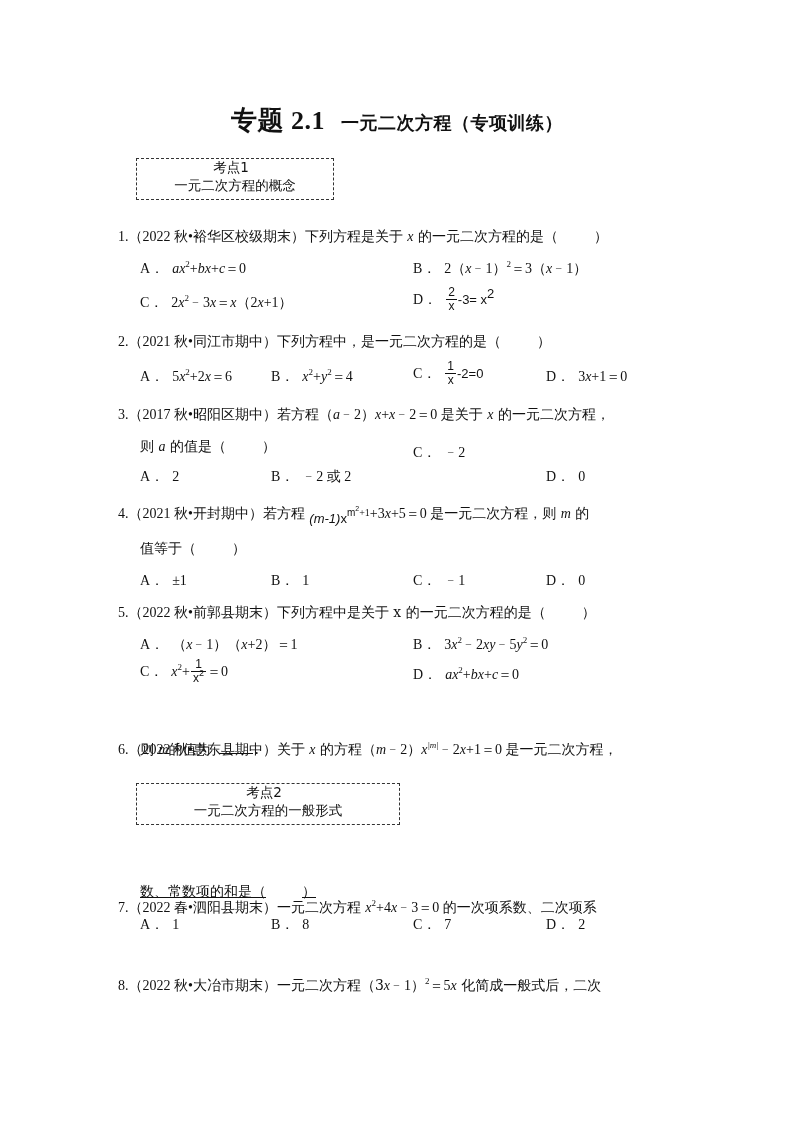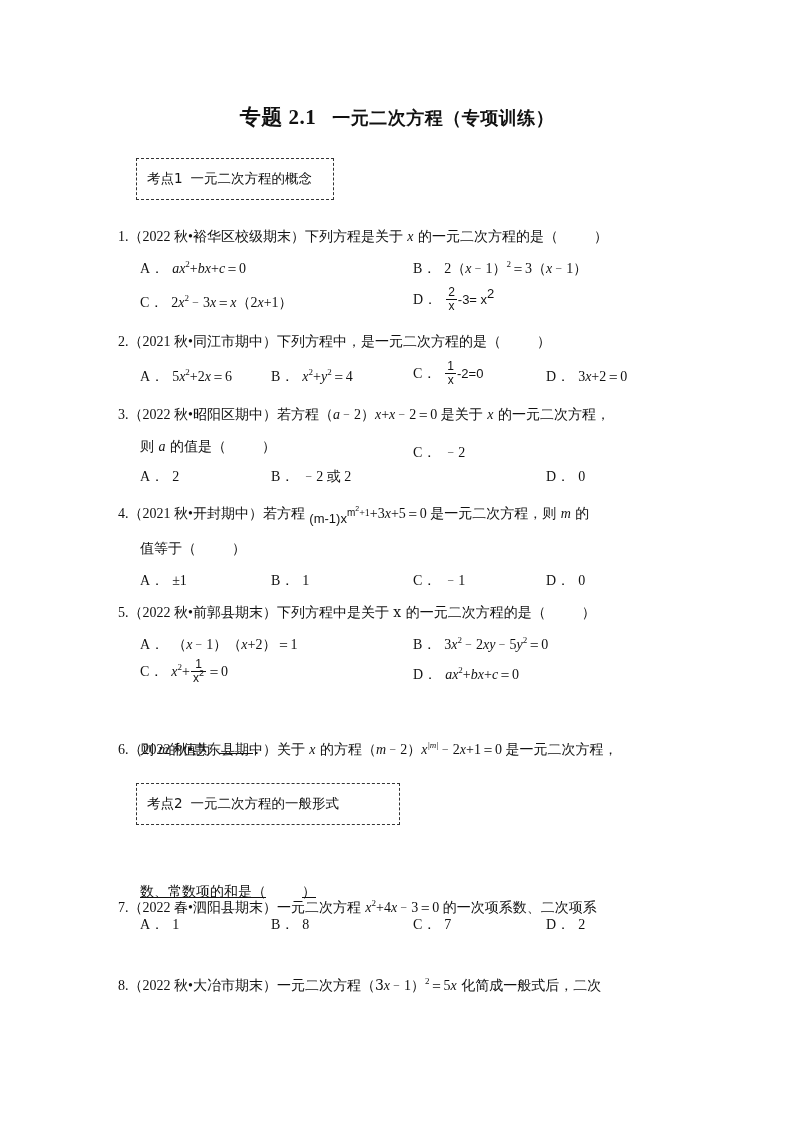--- a/index.html
+++ b/index.html
@@ -1,24 +1,24 @@
 <!DOCTYPE html>
 <html><head>
 <meta charset="utf-8">
 <style>
   html, body { margin: 0; padding: 0; background: #ffffff; }
   body { width: 794px; height: 1123px; position: relative; overflow: hidden;
          font-family: "DejaVu Serif", "Liberation Serif", serif; color: #111; }
   .page { position: absolute; left: 0; top: 0; width: 794px; height: 1123px; }
   .title { position: absolute; left: 0; width: 794px; top: 103px; text-align: center;
            font-family: "DejaVu Serif", serif; font-weight: bold; font-size: 18px; letter-spacing: 0.5px; }
-  .title .num { font-family: "Liberation Serif", serif; font-size: 21px; margin-right: 16px; }
+  .title .num { font-family: "Liberation Serif", serif; font-size: 26px; margin-right: 16px; }
   .section { position: absolute; border: 1.5px dashed #333; padding: 0 10px;
              font-family: "DejaVu Sans", "Liberation Sans", sans-serif; font-size: 13.5px;
-             display: flex; align-items: center; box-sizing: border-box; }
+             display: flex; align-items: center; box-sizing: border-box; flex-direction: column; }
   .section .k { margin-right: 8px; }
   .line { position: absolute; left: 118px; font-size: 14px; white-space: nowrap; line-height: 20px; text-align: right; }
   .line .qn { font-family: "Liberation Serif", serif; }
   .src { font-family: "Liberation Serif", serif; }
   .opt { position: absolute; font-size: 14px; white-space: nowrap; line-height: 20px; }
   .opt .lab { font-family: "Liberation Serif", serif; margin-right: 8px; }
   i, .it { font-family: "Liberation Serif", serif; font-style: italic; }
   .rm { font-family: "Liberation Serif", serif; }
   sup { font-size: 9px; vertical-align: 6px; line-height: 0; }
   .frac { display: inline-block; vertical-align: middle; text-align: center; font-family: "Liberation Sans", sans-serif; font-size: 12px; line-height: 13px; margin: 0 1px; }
@@ -66,37 +66,37 @@
   <div class="opt" style="left:140px; top:366px;">
     <span class="lab">A．</span><span class="rm">5</span><i>x</i><sup class="rm">2</sup><span class="rm">+2</span><i>x</i><span class="rm">＝6</span>
   </div>
   <div class="opt" style="left:271px; top:366px;">
     <span class="lab">B．</span><i>x</i><sup class="rm">2</sup><span class="rm">+</span><i>y</i><sup class="rm">2</sup><span class="rm">＝4</span>
   </div>
   <div class="opt" style="left:413px; top:360px;">
     <span class="lab">C．</span><span class="frac"><span class="n">1</span><span class="d">x</span></span><span class="sans">-2=0</span>
   </div>
   <div class="opt" style="left:546px; top:366px;">
-    <span class="lab">D．</span><span class="rm">3</span><i>x</i><span class="rm">+2＝0</span>
+    <span class="lab">D．</span><span class="rm">3</span><i>x</i><span class="rm">+1＝0</span>
   </div>
 
   <div class="line" style="top:404px;">
-    <span class="qn">3.</span><span class="src">（2022 秋•昭阳区期中）</span><span>若方程（</span><i>a</i><span class="rm">﹣2）</span><i>x</i><span class="rm">+</span><i>x</i><span class="rm">﹣2＝0 是关于</span> <i>x</i> <span>的一元二次方程，</span>
+    <span class="qn">3.</span><span class="src">（2017 秋•昭阳区期中）</span><span>若方程（</span><i>a</i><span class="rm">﹣2）</span><i>x</i><span class="rm">+</span><i>x</i><span class="rm">﹣2＝0 是关于</span> <i>x</i> <span>的一元二次方程，</span>
   </div>
   <div class="line" style="top:436px; left:140px;">
     <span>则</span> <i>a</i> <span>的值是（</span><span class="paren"></span><span>）</span>
   </div>
   <div class="opt" style="left:140px; top:466px;"><span class="lab">A．</span><span class="rm">2</span></div>
   <div class="opt" style="left:271px; top:466px;"><span class="lab">B．</span><span class="rm">﹣2 或 2</span></div>
   <div class="opt" style="left:413px; top:442px;"><span class="lab">C．</span><span class="rm">﹣2</span></div>
   <div class="opt" style="left:546px; top:466px;"><span class="lab">D．</span><span class="rm">0</span></div>
 
   <div class="line" style="top:503px;">
     <span class="qn">4.</span><span class="src">（2021 秋•开封期中）</span><span>若方程</span>
-    <span class="sans" style="position:relative; top:5px;">(m-1)</span><span class="sans" style="position:relative; top:5px;">x</span><sup class="sans" style="font-size:10px; vertical-align:2px;"><span>m</span><sup style="font-size:7px; vertical-align:5px;">2</sup><span class="rm">+1</span></sup><span class="rm">+3</span><i>x</i><span class="rm">+5＝0 是一元二次方程，则</span> <i>m</i> <span>的</span>
+    <span class="sans" style="position:relative; top:5px;font-style:italic;">(m-1)</span><span class="sans" style="position:relative; top:5px;">x</span><sup class="sans" style="font-size:10px; vertical-align:2px;"><span>m</span><sup style="font-size:7px; vertical-align:5px;">2</sup><span class="rm">+1</span></sup><span class="rm">+3</span><i>x</i><span class="rm">+5＝0 是一元二次方程，则</span> <i>m</i> <span>的</span>
   </div>
   <div class="line" style="top:538px; left:140px;">
     <span>值等于（</span><span class="paren"></span><span>）</span>
   </div>
   <div class="opt" style="left:140px; top:570px;"><span class="lab">A．</span><span class="rm">±1</span></div>
   <div class="opt" style="left:271px; top:570px;"><span class="lab">B．</span><span class="rm">1</span></div>
   <div class="opt" style="left:413px; top:570px;"><span class="lab">C．</span><span class="rm">﹣1</span></div>
   <div class="opt" style="left:546px; top:570px;"><span class="lab">D．</span><span class="rm">0</span></div>
 
   <div class="line" style="top:602px;">

